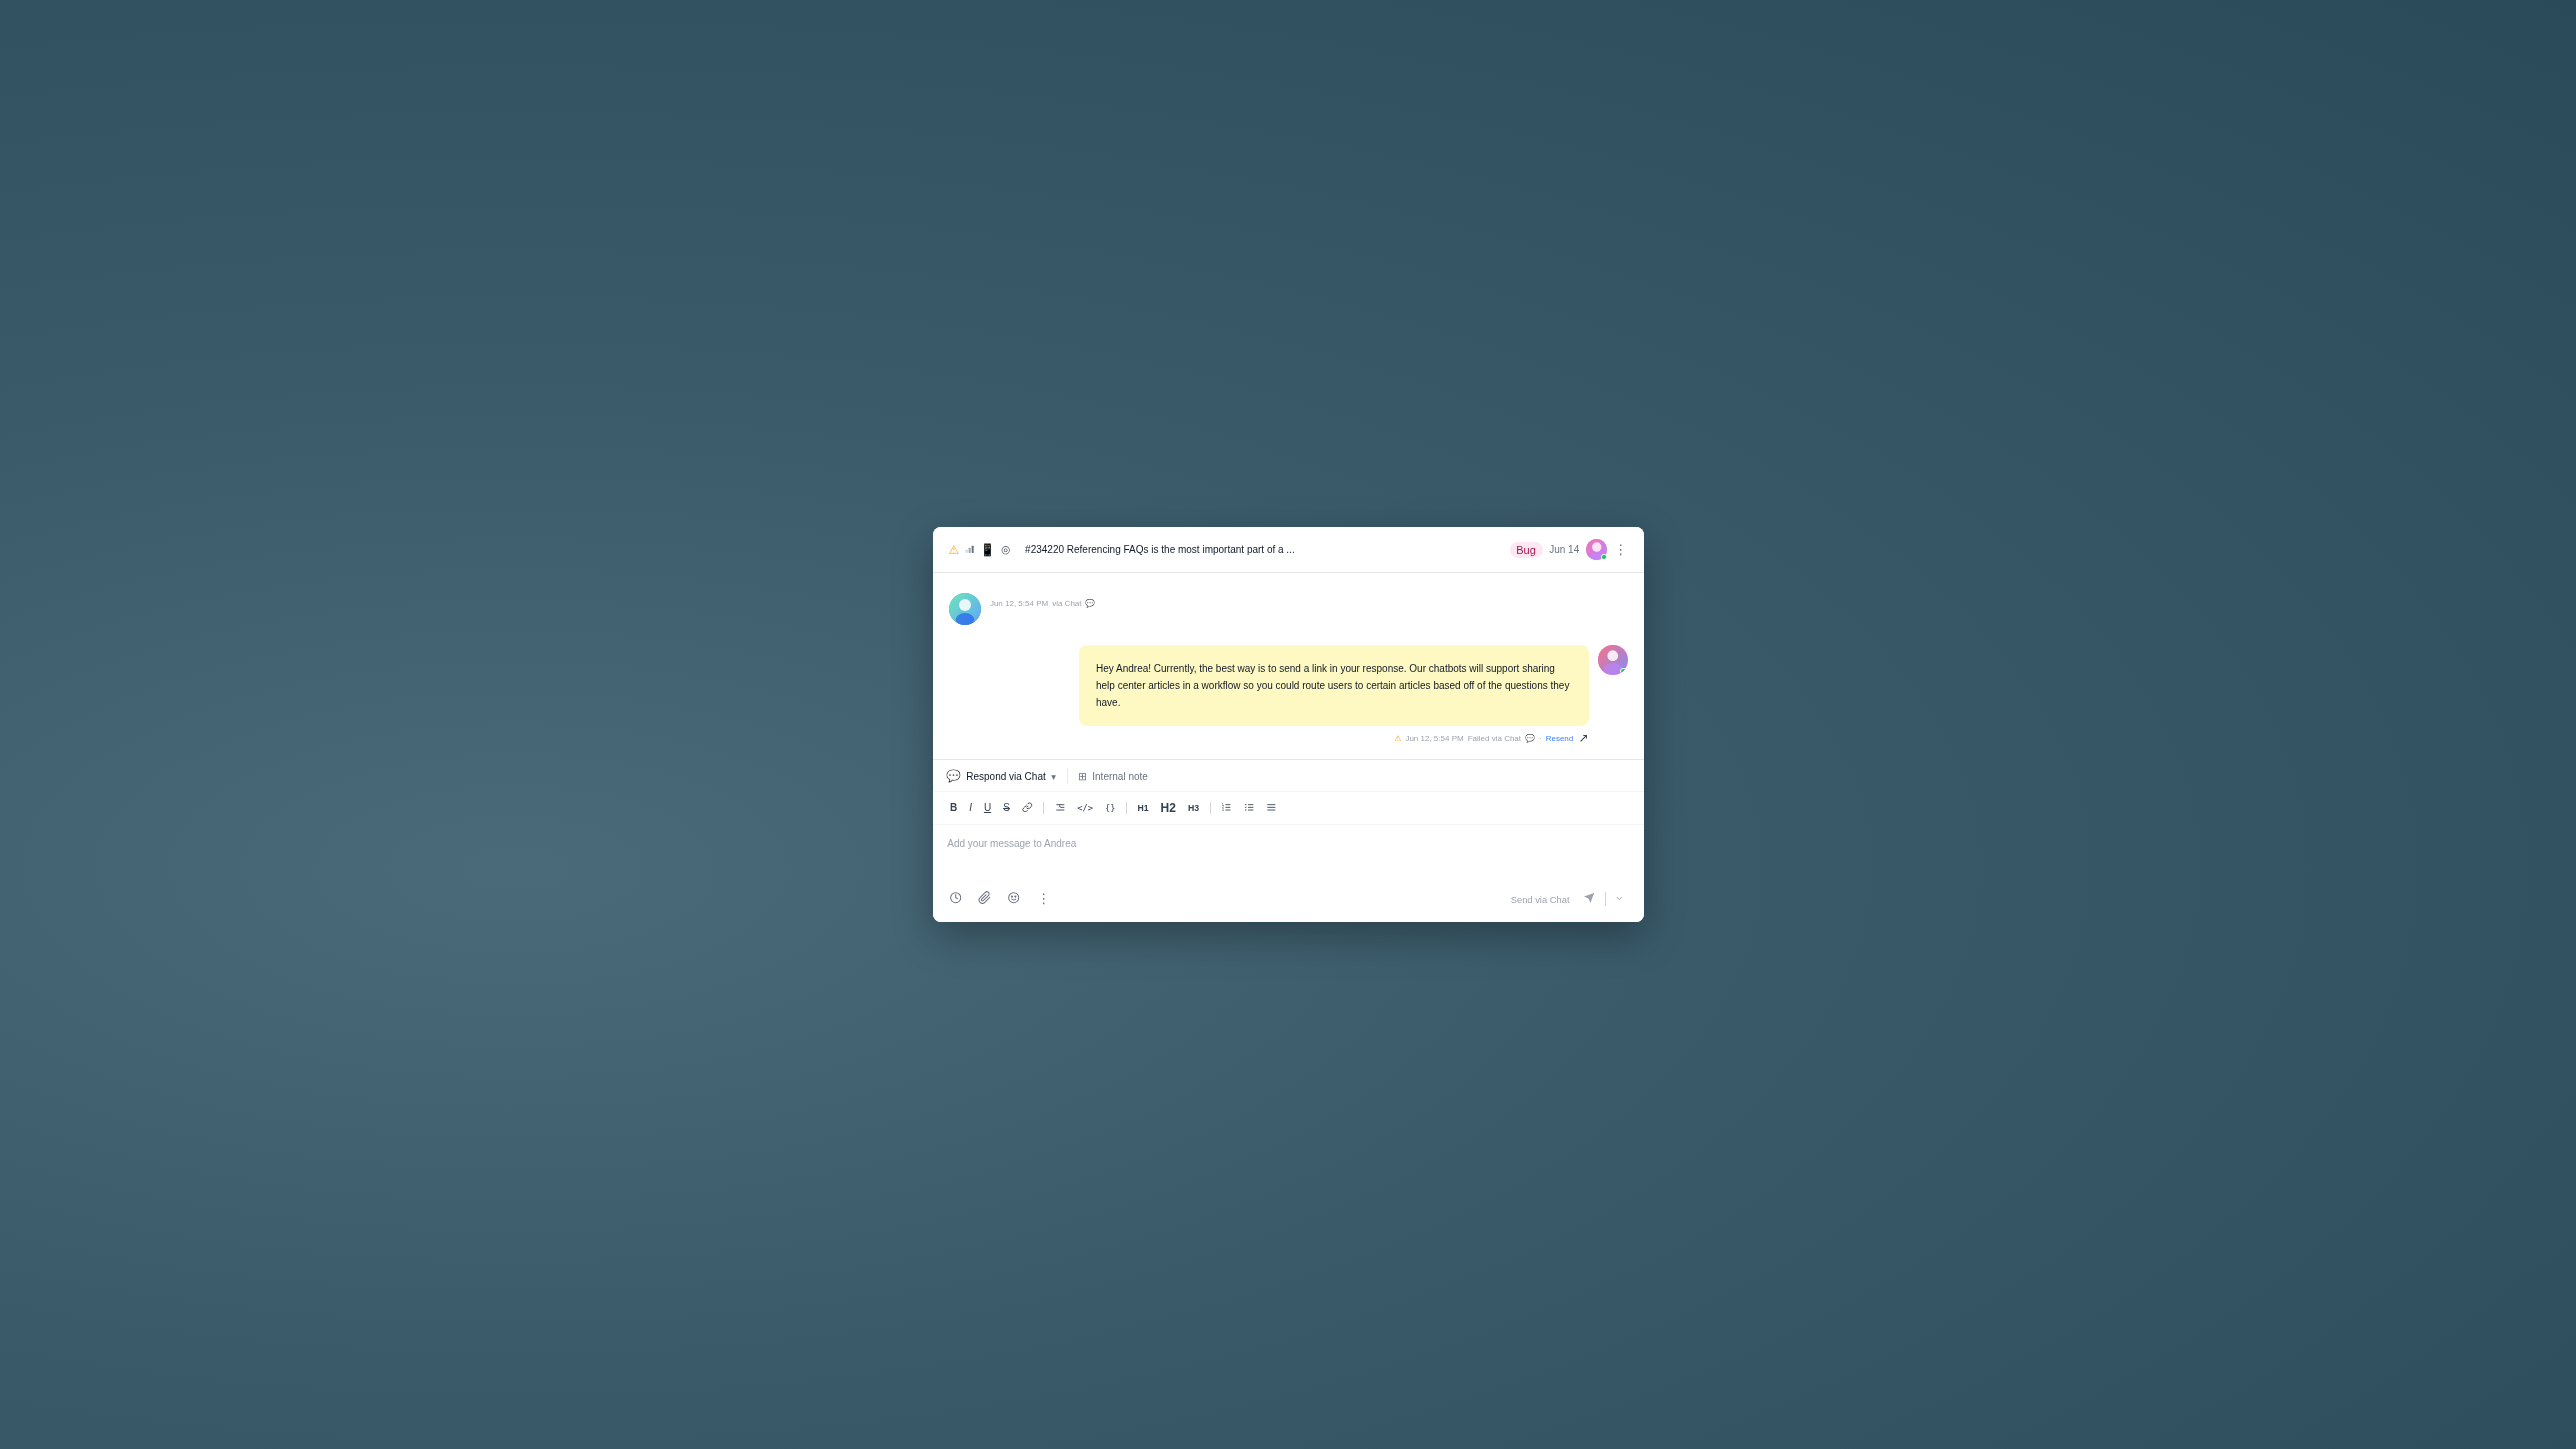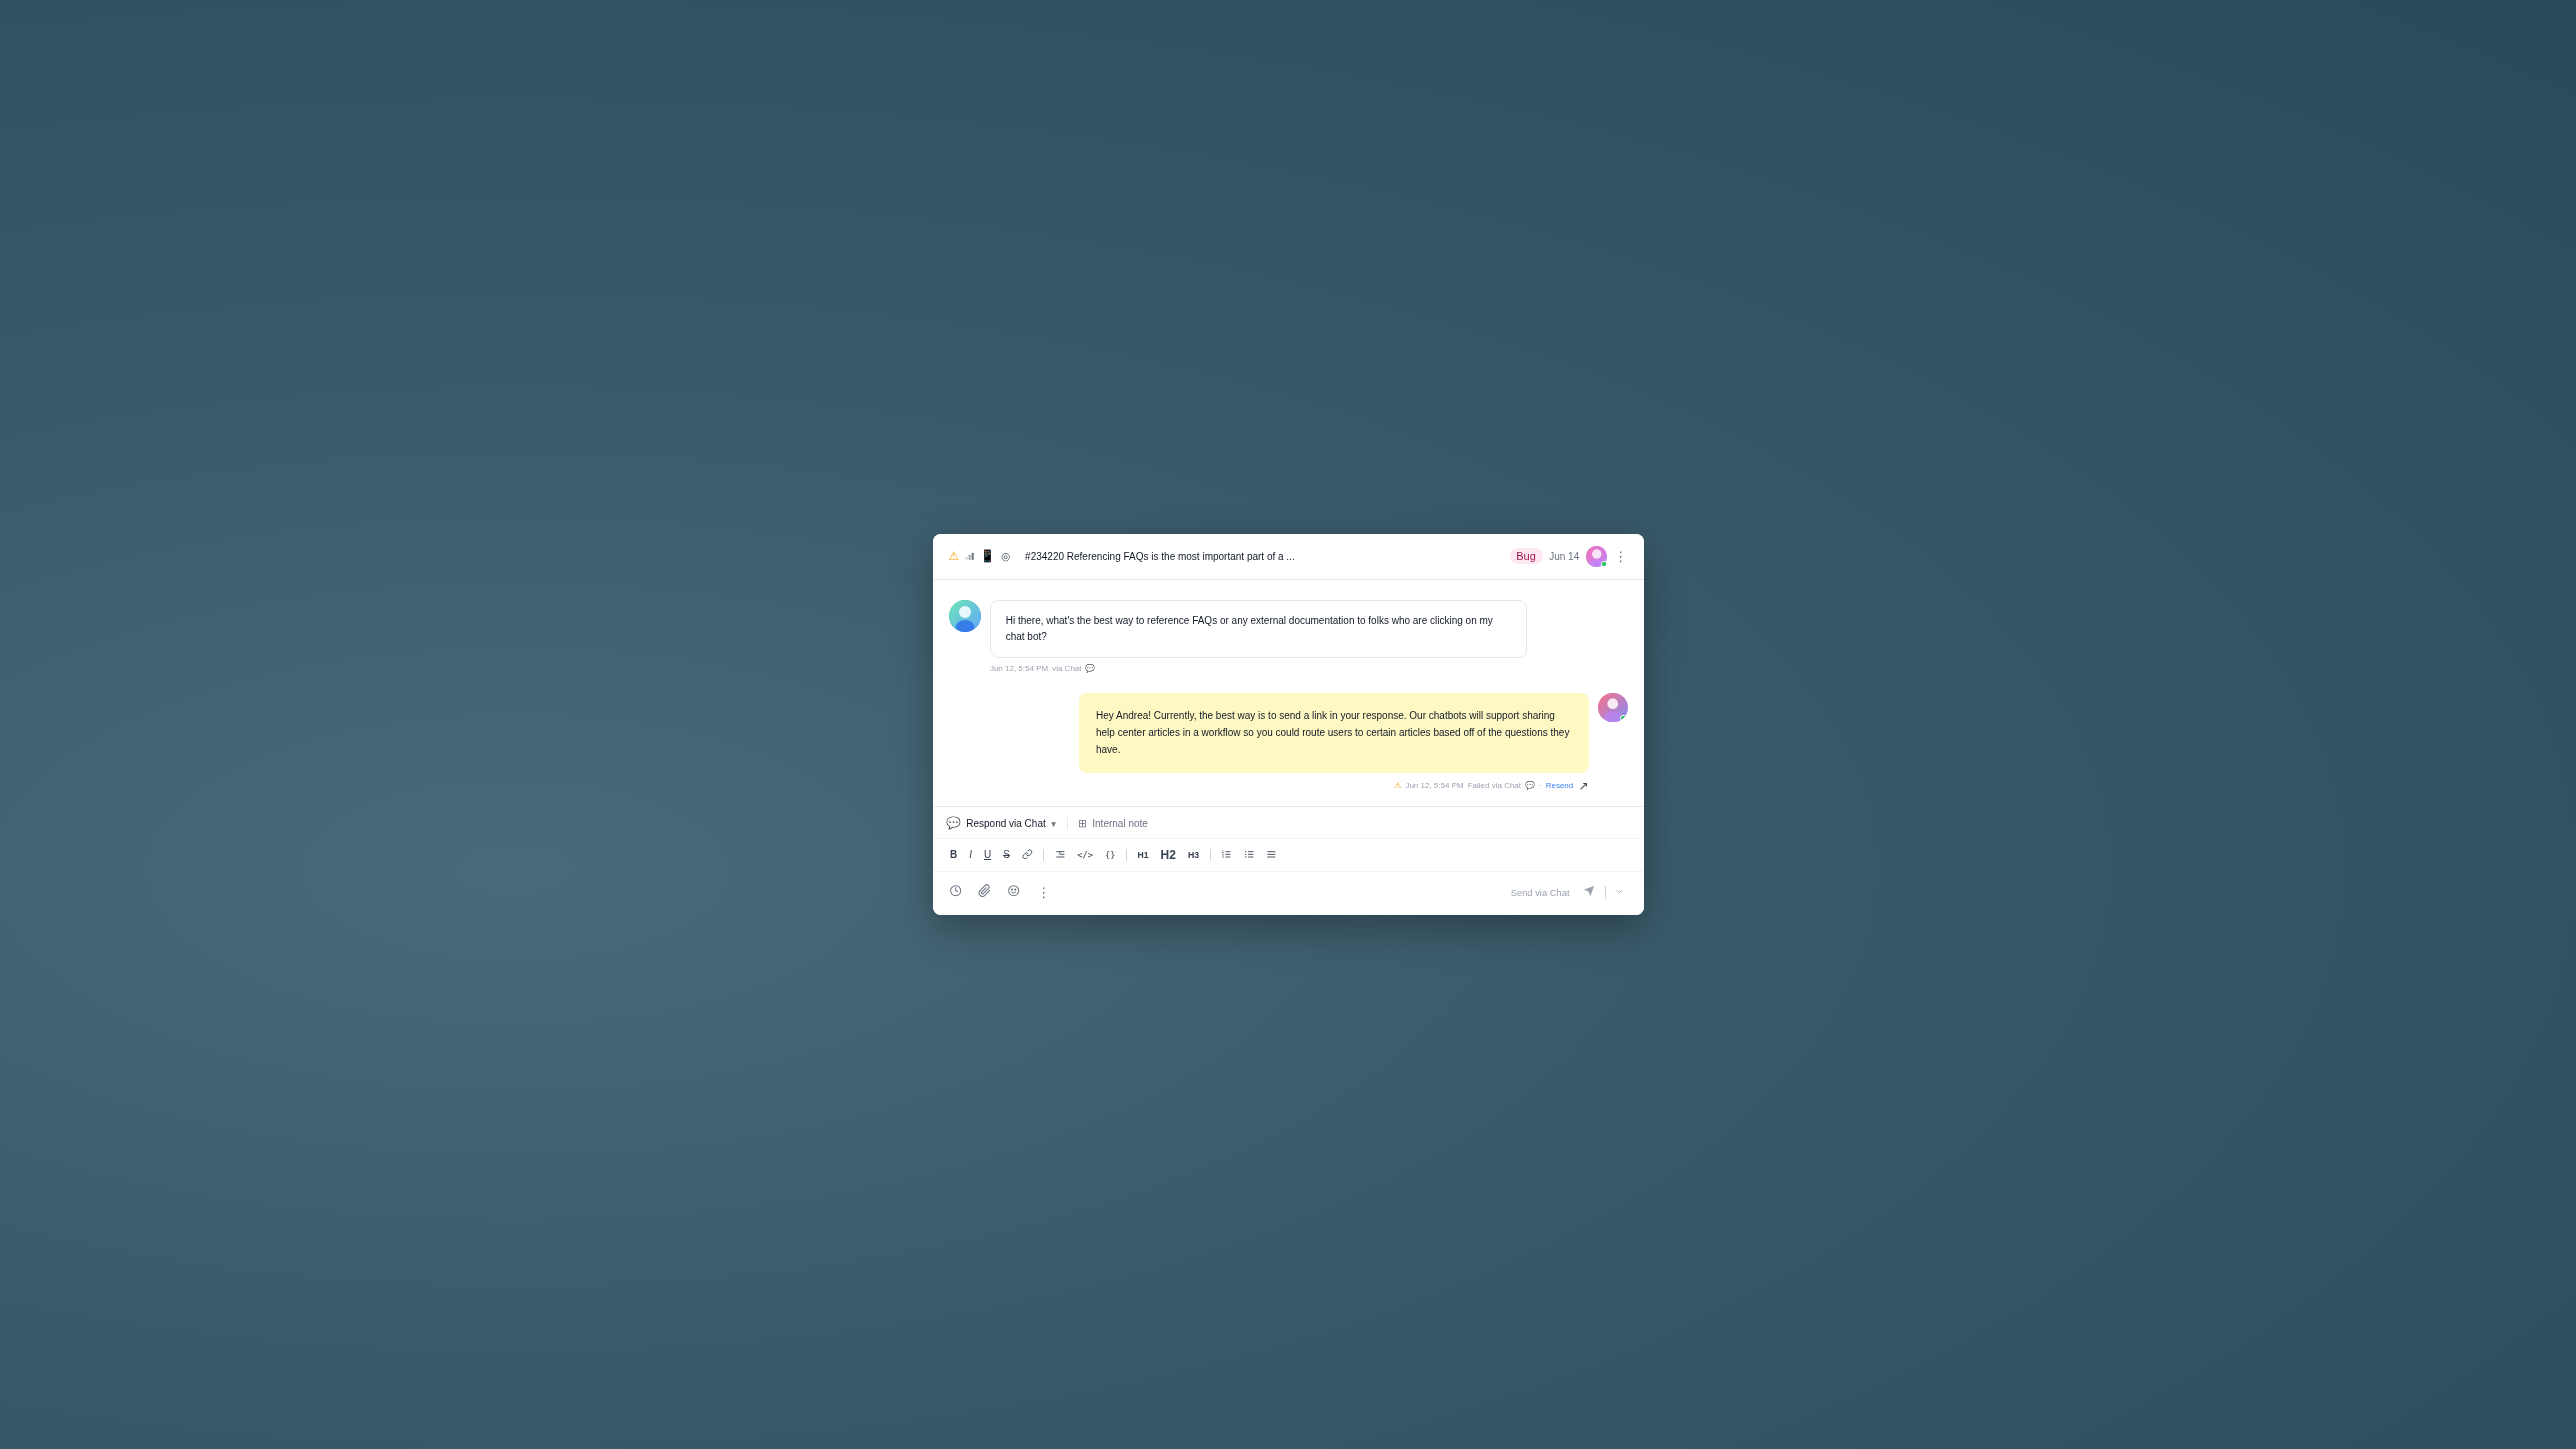--- a/index.html
+++ b/index.html
@@ -426,23 +426,20 @@
           <ellipse cx="24" cy="40" rx="14" ry="10" fill="#2563eb" opacity="0.7"></ellipse>
           <defs>
             <linearGradient id="ugrad" x1="0" y1="0" x2="48" y2="48" gradientUnits="userSpaceOnUse">
               <stop offset="0%" stop-color="#6ee7b7"></stop>
               <stop offset="100%" stop-color="#60a5fa"></stop>
             </linearGradient>
           </defs>
         </svg>
       </div>
       <div>
-        <div class="user-bubble">
-          <span>Hi there, what's the best way to reference FAQs or any external documentation to folks who are clicking on my chat bot?</span>
-        </div>
         <div class="message-meta">
           <span>Jun 12, 5:54 PM</span>
           <span>via Chat</span>
           <span>💬</span>
         </div>
       </div>
     </div>
 
     <div class="agent-message-row">
       <div>
@@ -541,20 +538,23 @@
       </button>
       <button class="toolbar-btn">
         <svg width="10.7" height="10.7" viewBox="0 0 24 24" fill="none" stroke="#374151" stroke-width="2">
           <line x1="3" y1="6" x2="21" y2="6"></line>
           <line x1="3" y1="12" x2="21" y2="12"></line>
           <line x1="3" y1="18" x2="21" y2="18"></line>
         </svg>
       </button>
     </div>
 
+    <div class="message-input-area">
+      <div class="message-placeholder">Add your message to Andrea</div>
+    </div>
 
     <div class="compose-footer">
       <div class="footer-left">
         <button class="footer-icon-btn">
           <svg width="13.4" height="13.4" viewBox="0 0 24 24" fill="none" stroke="#6b7280" stroke-width="1.8">
             <circle cx="12" cy="12" r="9"></circle>
             <path d="M12 6v6l4 2"></path>
           </svg>
         </button>
         <button class="footer-icon-btn">

